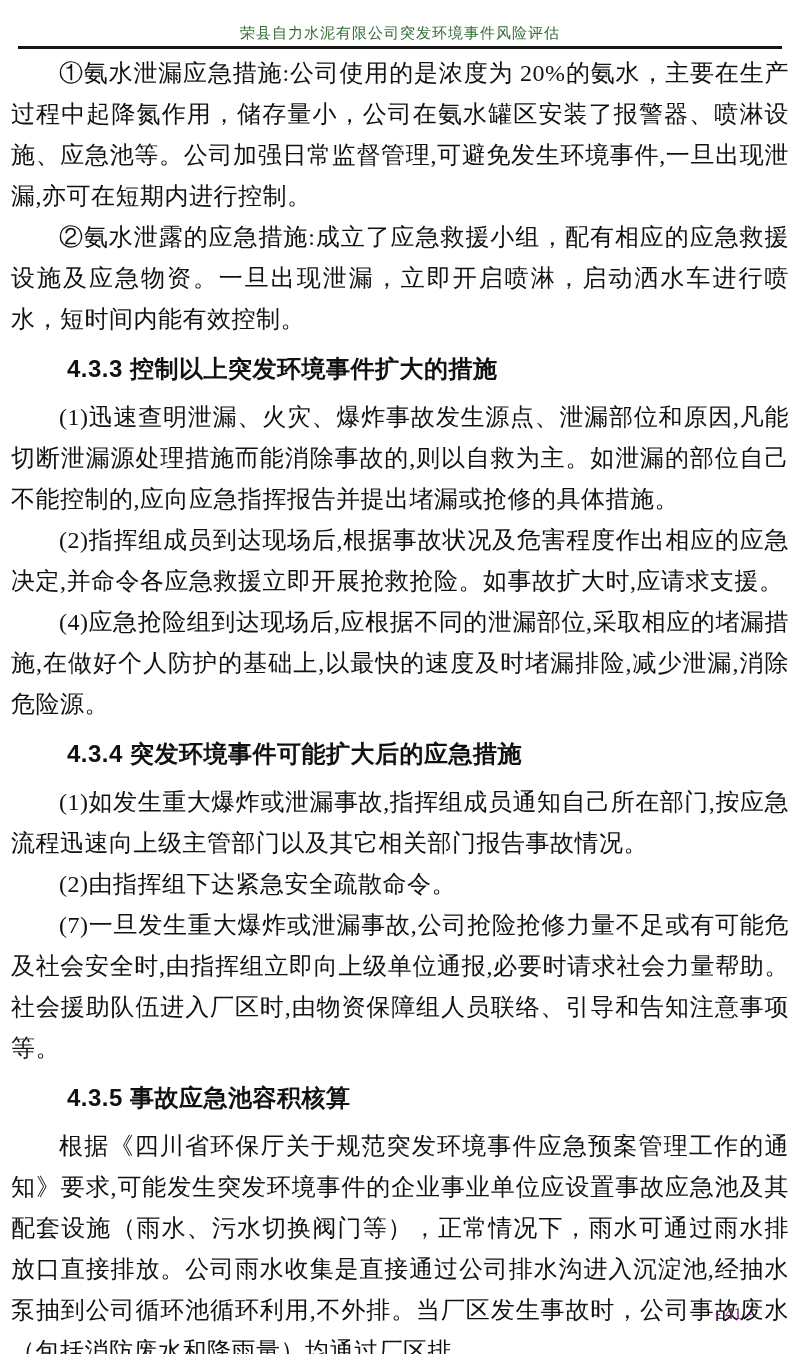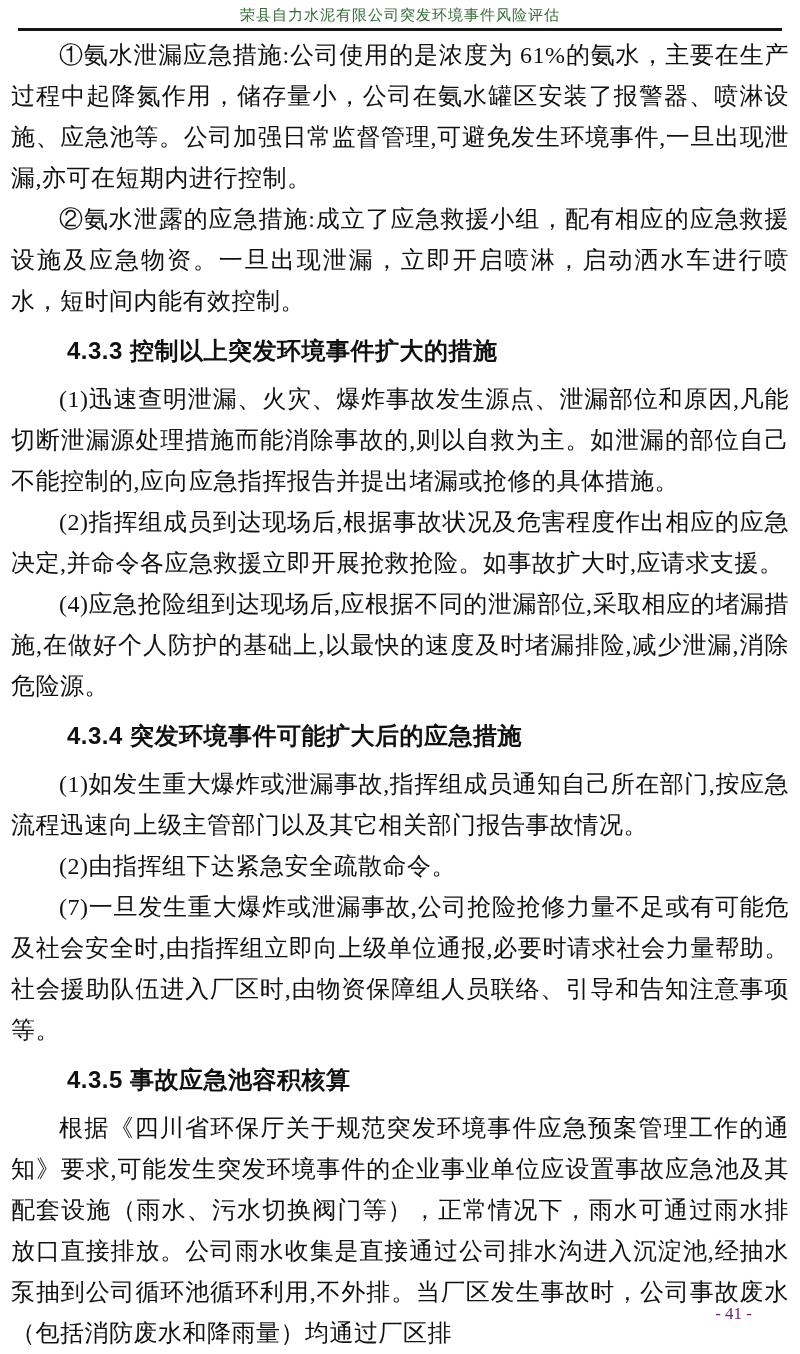--- a/index.html
+++ b/index.html
@@ -11,21 +11,21 @@
     position: relative;
     width: 800px;
     height: 1354px;
     background: #ffffff;
     overflow: hidden;
     font-family: "Liberation Serif", "DejaVu Serif", serif;
     color: #111111;
     box-sizing: border-box;
   }
   .doc-header {
-    padding-top: 5px;
+    padding-top: 23px;
   }
   .doc-header-title {
     text-align: center;
     font-size: 15px;
     letter-spacing: 1px;
     color: #356b35;
     line-height: 20px;
     font-family: "Liberation Serif", "DejaVu Serif", serif;
   }
   .doc-header-rule {
@@ -67,21 +67,21 @@
 <body>
 
 <div class="page">
 
   <header class="doc-header">
     <div class="doc-header-title">荣县自力水泥有限公司突发环境事件风险评估</div>
     <div class="doc-header-rule"></div>
   </header>
 
   <main class="doc-body">
-    <p>①氨水泄漏应急措施:公司使用的是浓度为 61%的氨水，主要在生产过程中起降氮作用，储存量小，公司在氨水罐区安装了报警器、喷淋设施、应急池等。公司加强日常监督管理,可避免发生环境事件,一旦出现泄漏,亦可在短期内进行控制。</p>
+    <p>①氨水泄漏应急措施:公司使用的是浓度为 20%的氨水，主要在生产过程中起降氮作用，储存量小，公司在氨水罐区安装了报警器、喷淋设施、应急池等。公司加强日常监督管理,可避免发生环境事件,一旦出现泄漏,亦可在短期内进行控制。</p>
     <p>②氨水泄露的应急措施:成立了应急救援小组，配有相应的应急救援设施及应急物资。一旦出现泄漏，立即开启喷淋，启动洒水车进行喷水，短时间内能有效控制。</p>
     <h2>4.3.3 控制以上突发环境事件扩大的措施</h2>
     <p>(1)迅速查明泄漏、火灾、爆炸事故发生源点、泄漏部位和原因,凡能切断泄漏源处理措施而能消除事故的,则以自救为主。如泄漏的部位自己不能控制的,应向应急指挥报告并提出堵漏或抢修的具体措施。</p>
     <p>(2)指挥组成员到达现场后,根据事故状况及危害程度作出相应的应急决定,并命令各应急救援立即开展抢救抢险。如事故扩大时,应请求支援。</p>
     <p>(4)应急抢险组到达现场后,应根据不同的泄漏部位,采取相应的堵漏措施,在做好个人防护的基础上,以最快的速度及时堵漏排险,减少泄漏,消除危险源。</p>
     <h2>4.3.4 突发环境事件可能扩大后的应急措施</h2>
     <p>(1)如发生重大爆炸或泄漏事故,指挥组成员通知自己所在部门,按应急流程迅速向上级主管部门以及其它相关部门报告事故情况。</p>
     <p>(2)由指挥组下达紧急安全疏散命令。</p>
     <p>(7)一旦发生重大爆炸或泄漏事故,公司抢险抢修力量不足或有可能危及社会安全时,由指挥组立即向上级单位通报,必要时请求社会力量帮助。社会援助队伍进入厂区时,由物资保障组人员联络、引导和告知注意事项等。</p>
     <h2>4.3.5 事故应急池容积核算</h2>

